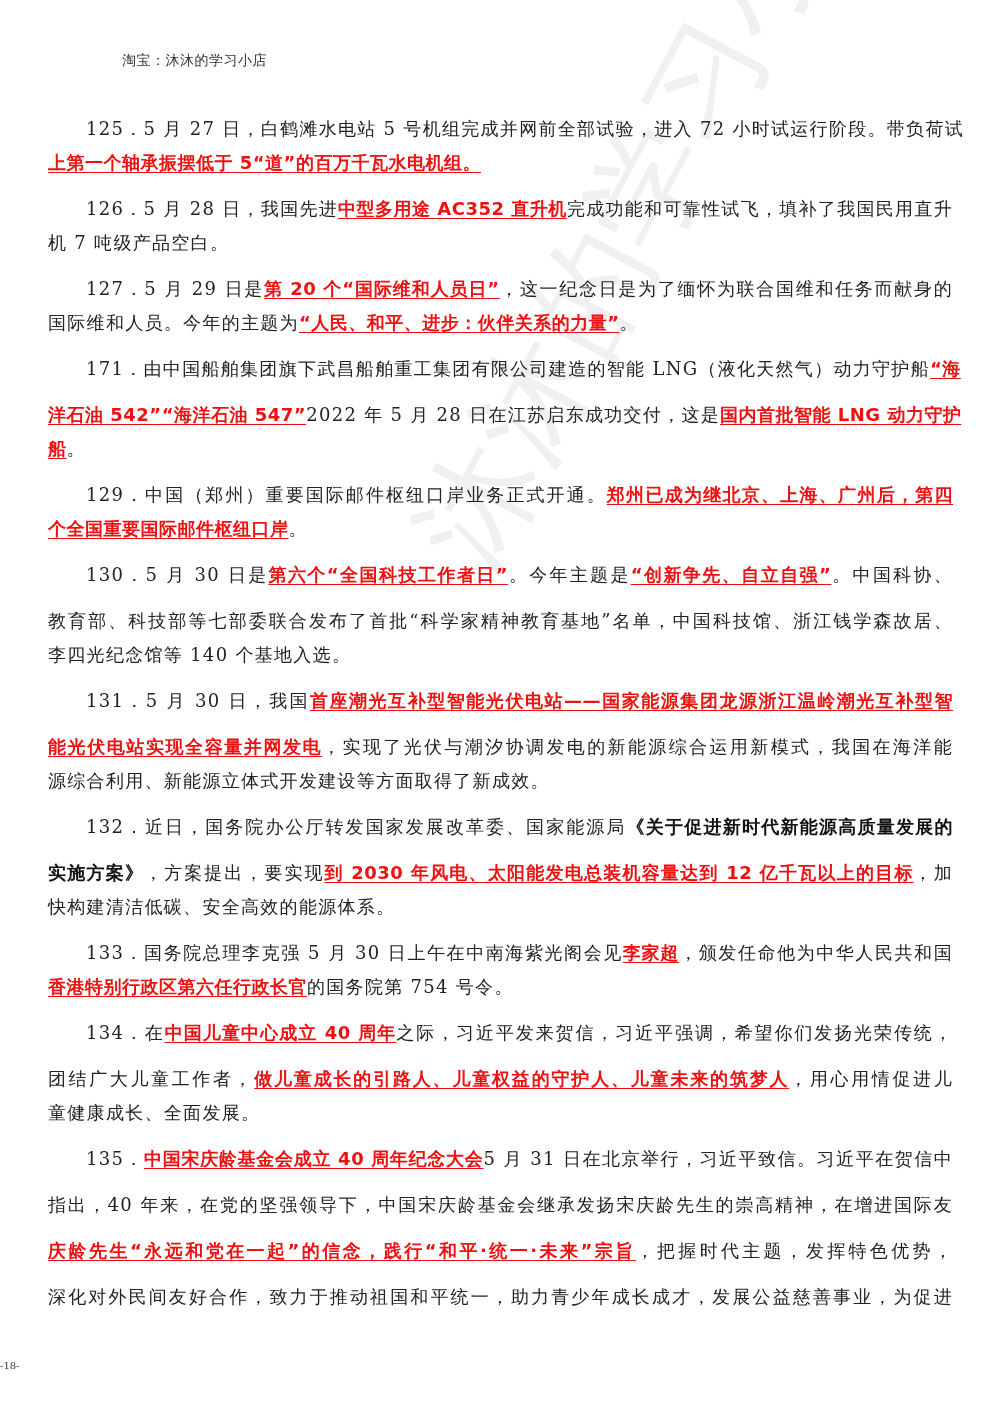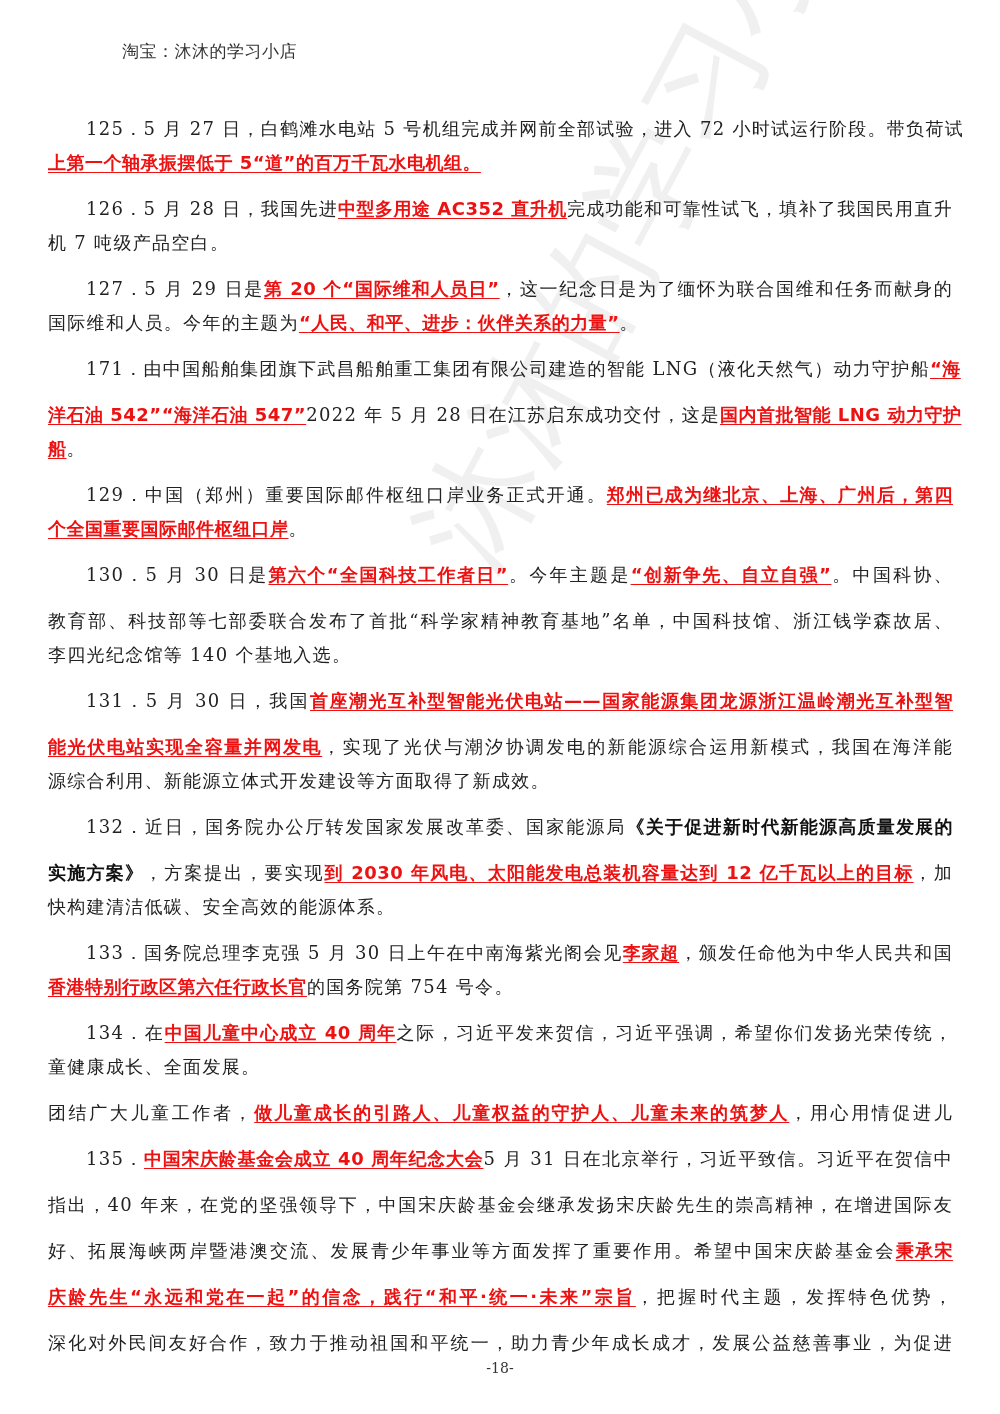--- a/index.html
+++ b/index.html
@@ -1,31 +1,31 @@
 <!DOCTYPE html>
 <html><head>
 <meta charset="utf-8">
 <style>
   html, body { margin: 0; padding: 0; background: #ffffff; }
   body { width: 1000px; height: 1414px; position: relative; overflow: hidden;
          font-family: "DejaVu Serif", "Liberation Serif", serif; color: #222; }
-  .header { position: absolute; left: 122px; top: 40px; font-size: 17px; color: #333;
+  .header { position: absolute; left: 122px; top: 52px; font-size: 14px; color: #333;
             letter-spacing: 0.5px; }
   .watermark { position: absolute; left: 380px; top: 520px; font-size: 120px; color: rgba(200,200,200,0.28);
                transform: rotate(-62deg); transform-origin: left top; white-space: nowrap;
                font-family: "DejaVu Sans", sans-serif; pointer-events: none; font-weight: 300; }
   .content { position: absolute; left: 48px; top: 100px; width: 905px; }
   .line { height: 34px; line-height: 34px; font-size: 18px; white-space: nowrap;
           letter-spacing: 1.3px; }
   .line.indent { padding-left: 38px; }
   .line.justify { text-align: justify; text-align-last: justify; margin-top: 12px; }
   .hl { color: #ee1111; font-weight: bold; text-decoration: underline; text-decoration-color: #ee1111;
         text-underline-offset: 3px; font-family: "DejaVu Sans", "Liberation Sans", sans-serif; letter-spacing: 0.5px; text-align: center; }
   .bd { font-weight: bold; color: #111; font-family: "DejaVu Sans", "Liberation Sans", sans-serif; letter-spacing: 0.5px; }
-  .pagenum { position: absolute; top: 1360px; left: 0; width: 1000px; text-align: center; font-size: 14px; color: #333; }
+  .pagenum { position: absolute; top: 1360px; left: 0; width: 1000px; font-size: 10px; color: #333; }
 </style>
 </head>
 <body>
 
 <div class="header">淘宝：沐沐的学习小店</div>
 
 <div class="watermark">沐沐的学习小店</div>
 
 <div class="content" id="content">
     <div class="line indent justify"><span class="pl">125．5 月 27 日，白鹤滩水电站 5 号机组完成并网前全部试验，进入 72 小时试运行阶段。带负荷试</span></div>
@@ -44,22 +44,21 @@
     <div class="line"><span class="pl">李四光纪念馆等 140 个基地入选。</span></div>
     <div class="line indent justify"><span class="pl">131．5 月 30 日，我国</span><span class="hl">首座潮光互补型智能光伏电站——国家能源集团龙源浙江温岭潮光互补型智</span></div>
     <div class="line justify"><span class="hl">能光伏电站实现全容量并网发电</span><span class="pl">，实现了光伏与潮汐协调发电的新能源综合运用新模式，我国在海洋能</span></div>
     <div class="line"><span class="pl">源综合利用、新能源立体式开发建设等方面取得了新成效。</span></div>
     <div class="line indent justify"><span class="pl">132．近日，国务院办公厅转发国家发展改革委、国家能源局</span><span class="bd">《关于促进新时代新能源高质量发展的</span></div>
     <div class="line justify"><span class="bd">实施方案》</span><span class="pl">，方案提出，要实现</span><span class="hl">到 2030 年风电、太阳能发电总装机容量达到 12 亿千瓦以上的目标</span><span class="pl">，加</span></div>
     <div class="line"><span class="pl">快构建清洁低碳、安全高效的能源体系。</span></div>
     <div class="line indent justify"><span class="pl">133．国务院总理李克强 5 月 30 日上午在中南海紫光阁会见</span><span class="hl">李家超</span><span class="pl">，颁发任命他为中华人民共和国</span></div>
     <div class="line"><span class="hl">香港特别行政区第六任行政长官</span><span class="pl">的国务院第 754 号令。</span></div>
     <div class="line indent justify"><span class="pl">134．在</span><span class="hl">中国儿童中心成立 40 周年</span><span class="pl">之际，习近平发来贺信，习近平强调，希望你们发扬光荣传统，</span></div>
+    <div class="line justify"><span class="pl">团结广大儿童工作者，</span><span class="hl">做儿童成长的引路人、儿童权益的守护人、儿童未来的筑梦人</span><span class="pl">，用心用情促进儿</span></div>
     <div class="line"><span class="pl">童健康成长、全面发展。</span></div>
-    <div class="line justify"><span class="pl">团结广大儿童工作者，</span><span class="hl">做儿童成长的引路人、儿童权益的守护人、儿童未来的筑梦人</span><span class="pl">，用心用情促进儿</span></div>
     <div class="line indent justify"><span class="pl">135．</span><span class="hl">中国宋庆龄基金会成立 40 周年纪念大会</span><span class="pl">5 月 31 日在北京举行，习近平致信。习近平在贺信中</span></div>
     <div class="line justify"><span class="pl">指出，40 年来，在党的坚强领导下，中国宋庆龄基金会继承发扬宋庆龄先生的崇高精神，在增进国际友</span></div>
-    <div class="line justify"><span class="pl">好、拓展海峡两岸暨港澳交流、发展青少年事业等方面发挥了重要作用。希望中国宋庆龄基金会</span><span class="hl">秉承宋</span></div>
     <div class="line justify"><span class="hl">庆龄先生“永远和党在一起”的信念，践行“和平·统一·未来”宗旨</span><span class="pl">，把握时代主题，发挥特色优势，</span></div>
     <div class="line justify"><span class="pl">深化对外民间友好合作，致力于推动祖国和平统一，助力青少年成长成才，发展公益慈善事业，为促进</span></div>
   </div>
 
 <div class="pagenum">-18-</div>
 
 </body></html>

